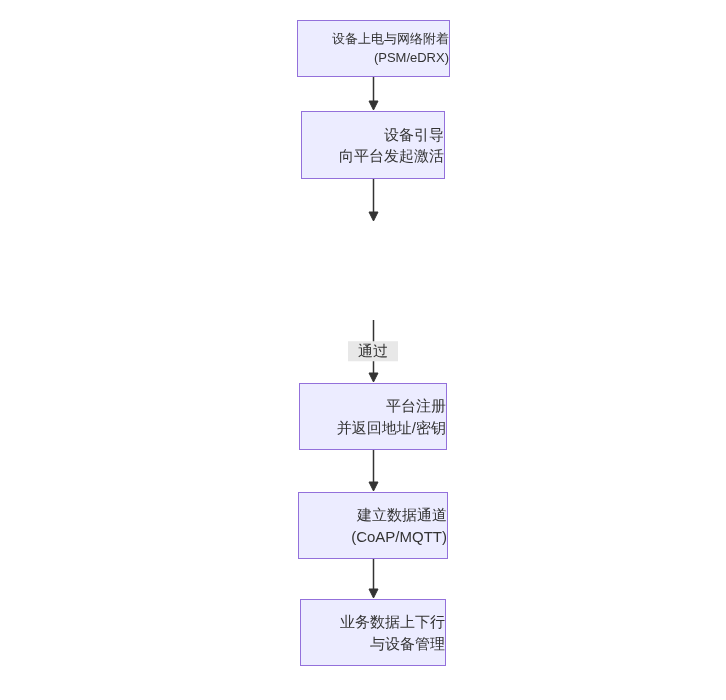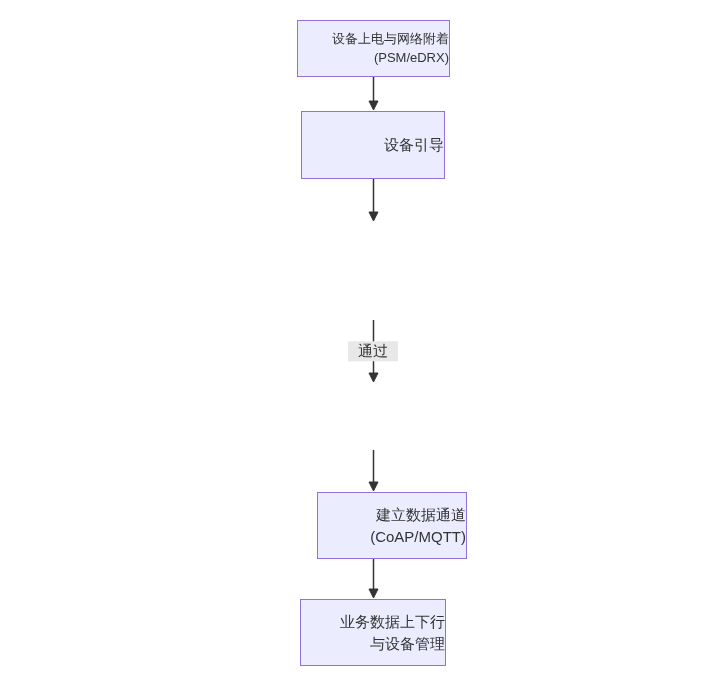--- a/index.html
+++ b/index.html
@@ -42,21 +42,21 @@
     flex-direction: column;
     align-items: flex-end;
     justify-content: center;
     text-align: center;
     line-height: 1.42;
     font-size: 15px;
   }
   .node-start    { left: 297px; top: 20px;  width: 153px; height: 57px; font-size: 13px; }
   .node-boot     { left: 301px; top: 111px; width: 144px; height: 68px; }
   .node-register { left: 299px; top: 383px; width: 148px; height: 67px; }
-  .node-channel  { left: 298px; top: 492px; width: 150px; height: 67px; margin-left: 19px; }
+  .node-channel  { left: 298px; top: 492px; width: 150px; height: 67px; }
   .node-business { left: 300px; top: 599px; width: 146px; height: 67px; }
   .node-diamond {
     left: 321px; top: 222px; width: 105px; height: 98px;
     background: transparent;
     border: none;
   }
   .node-diamond svg { position: absolute; left: 0; top: 0; }
   .node-diamond polygon {
     fill: var(--node-fill);
     stroke: var(--node-border);
@@ -102,25 +102,30 @@
     <polygon points="373.5,598 369,589 378,589"></polygon>
   </svg>
 
   <div class="node node-start">
     <div>设备上电与网络附着</div>
     <div>(PSM/eDRX)</div>
   </div>
 
   <div class="node node-boot">
     <div>设备引导</div>
+    <div>向平台发起激活</div>
   </div>
 
 
   <div class="edge-label">通过</div>
 
+  <div class="node node-register">
+    <div>平台注册</div>
+    <div>并返回地址/密钥</div>
+  </div>
 
   <div class="node node-channel">
     <div>建立数据通道</div>
     <div>(CoAP/MQTT)</div>
   </div>
 
   <div class="node node-business">
     <div>业务数据上下行</div>
     <div>与设备管理</div>
   </div>

